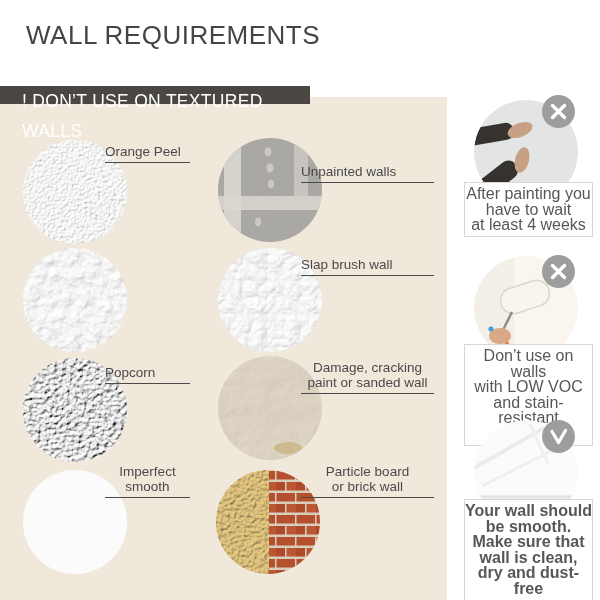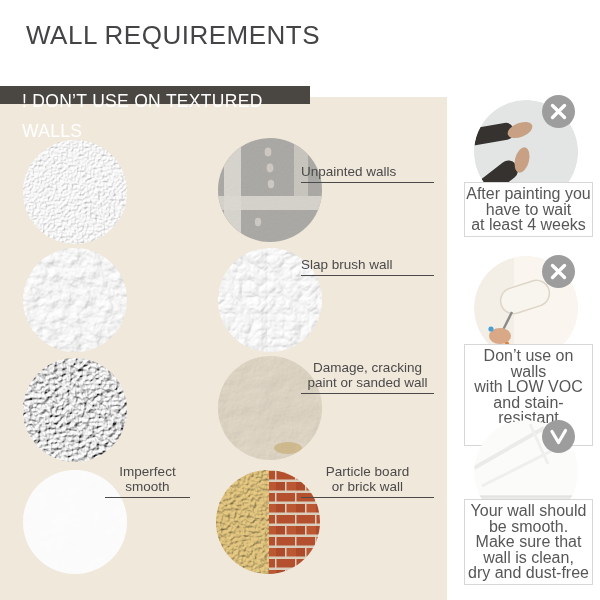--- a/index.html
+++ b/index.html
@@ -223,20 +223,22 @@
         </pattern>
       </defs>
       <g clip-path="url(#cp8)">
         <rect width="53" height="104" fill="#e2c486" filter="url(#f8)"></rect>
         <rect x="0" width="53" height="104" fill="#f0d79b" opacity="0.18"></rect>
         <rect x="53" width="51" height="104" fill="url(#pat-brick)"></rect>
       </g>
     </svg>
   </div>
 
+  <div class="lab left-col" style="top:144px;">Orange Peel</div>
+  <div class="lab left-col" style="top:365px;">Popcorn</div>
   <div class="lab left-col center" style="top:464px;">Imperfect
 smooth</div>
 
   <div class="lab right-col" style="top:144px;margin-top:20px;">Unpainted walls</div>
   <div class="lab right-col" style="top:257px;">Slap brush wall</div>
   <div class="lab right-col center" style="top:360px;">Damage, cracking
 paint or sanded wall</div>
   <div class="lab right-col center" style="top:464px;">Particle board
 or brick wall</div>
 
@@ -317,19 +319,19 @@
         <path d="M0 76 L104 76" stroke="#dcdcda" stroke-width="1.2"></path>
       </g>
     </svg>
   </div>
   <div class="badge" style="top:420px;">
     <svg width="33" height="33" viewBox="0 0 33 33">
       <circle cx="16.5" cy="16.5" r="16.5" fill="#9d9d9d"></circle>
       <path d="M10 11.5 L16.5 22.5 L23.5 10.5" stroke="#ffffff" stroke-width="3.2" stroke-linecap="round" stroke-linejoin="round" fill="none"></path>
     </svg>
   </div>
-  <div class="note" style="top:499px;">Your wall should
+  <div class="note" style="top:499px;font-weight:bold;">Your wall should
 be smooth.
 Make sure that
 wall is clean,
 dry and dust-free</div>
 
 </div>
 
 </body></html>

